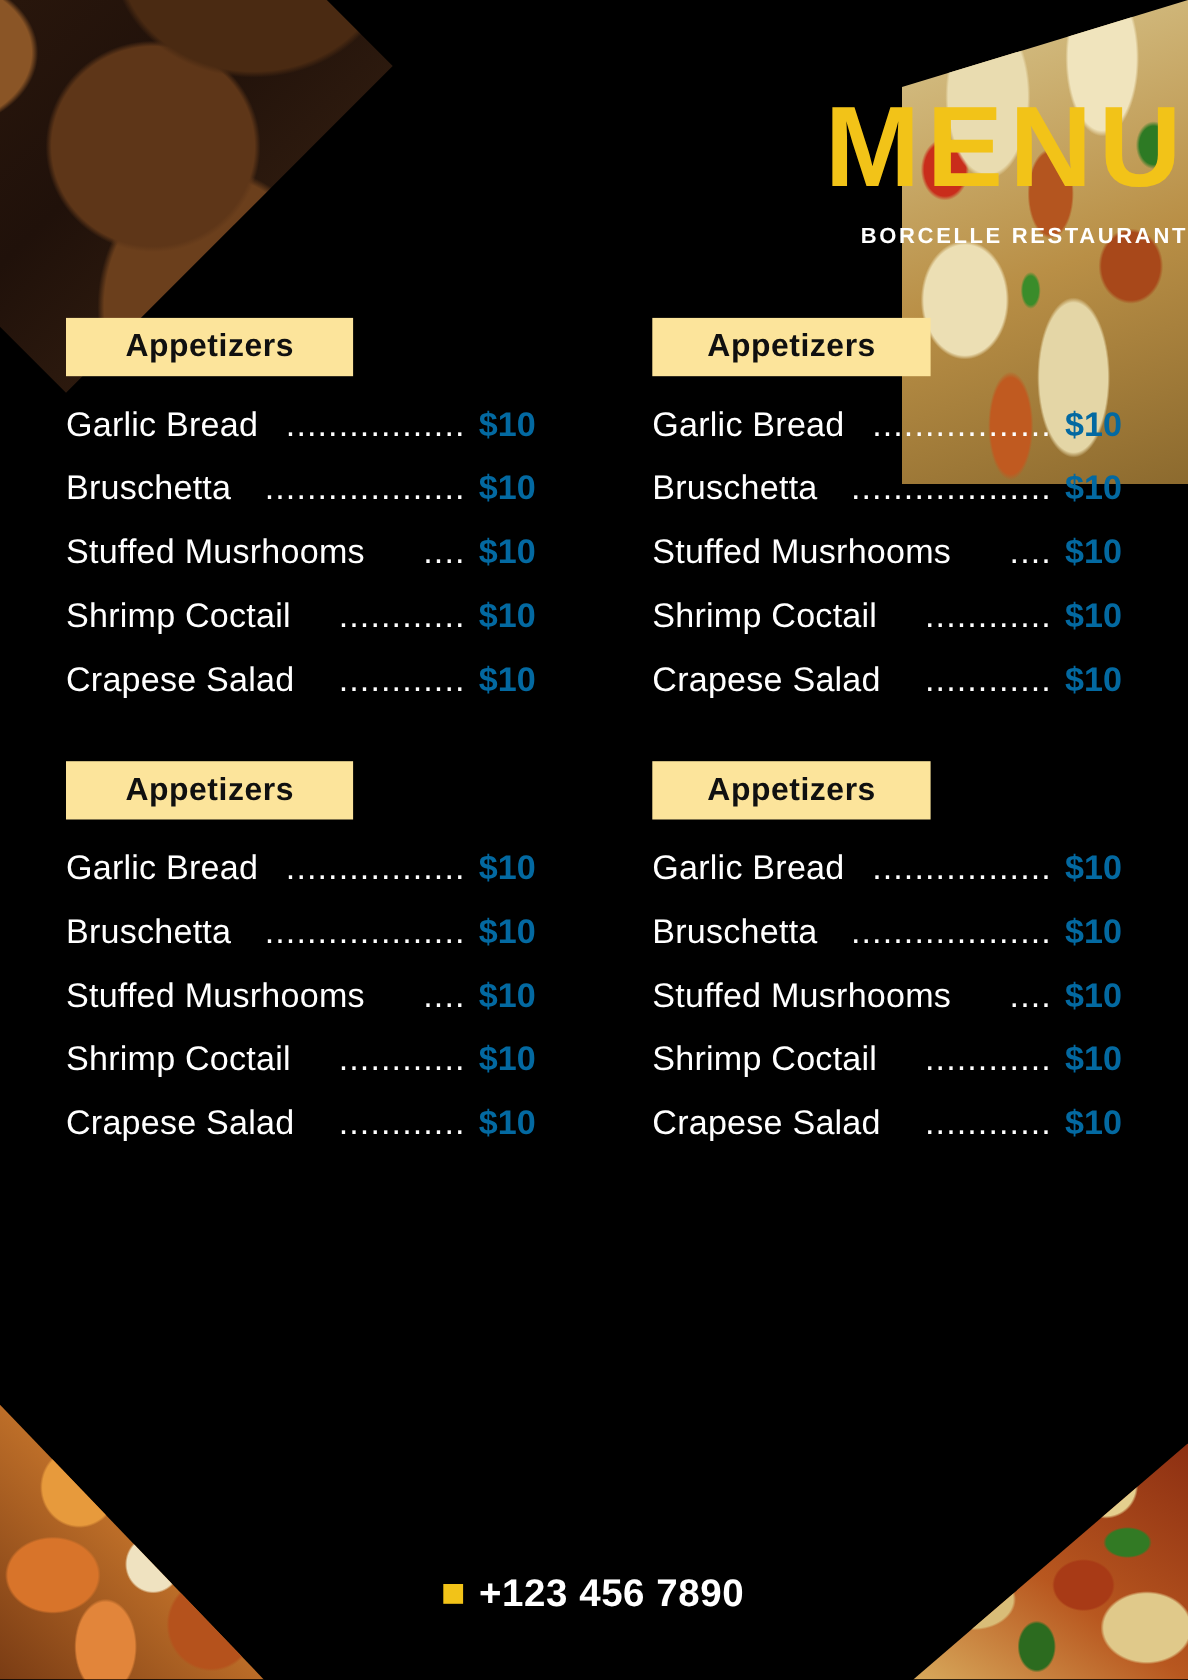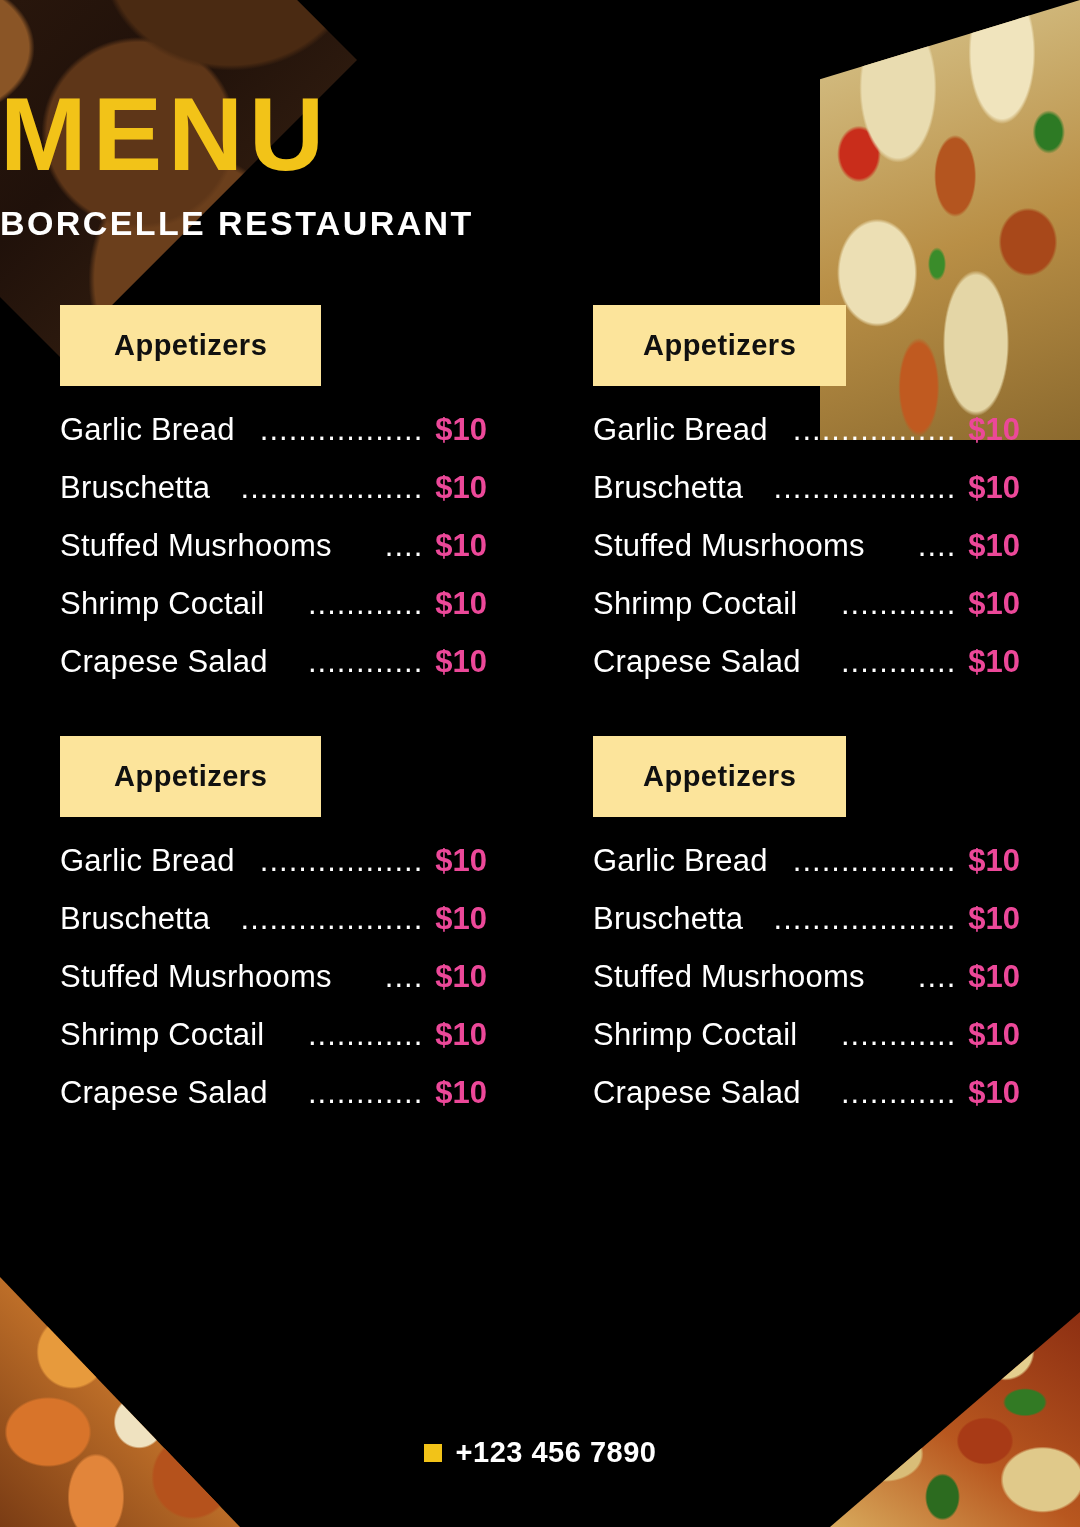--- a/index.html
+++ b/index.html
@@ -110,34 +110,34 @@
       radial-gradient(ellipse at 85% 78%, #e0c98a 0 13%, transparent 14%),
       radial-gradient(ellipse at 45% 86%, #2c6b1f 0 8%, transparent 9%),
       radial-gradient(ellipse at 78% 42%, #327a24 0 7%, transparent 8%),
       linear-gradient(215deg, #8d2f12, #b8571f 55%, #d8aa5c);
   }
 
   
   .header {
     position: relative;
     z-index: 5;
-    text-align: left;
+    text-align: right;
     padding-top: 82px;
   }
   .menu-title {
     font-size: 104px;
     line-height: 1;
     font-weight: bold;
     letter-spacing: 6px;
     color: #F2C318;
     margin: 0;
   }
   .restaurant-name {
-    margin: 18px 12px 0 0;
-    font-size: 34px;
+    margin: 18px 0 0 0;
+    font-size: 20px;
     font-weight: bold;
     letter-spacing: 2.4px;
     color: #ffffff;
   }
 
   
   .menu-grid {
     position: relative;
     z-index: 5;
     margin-top: 62px;
@@ -149,21 +149,21 @@
   }
   .section {
     padding: 0 26px;
   }
   .section-title {
     display: inline-block;
     background: #FCE49B;
     color: #101010;
     font-size: 29px;
     font-weight: bold;
-    padding: 24px 54px;
+    padding: 10px 54px;
     letter-spacing: 0.5px;
   }
   .items {
     margin-top: 26px;
   }
   .item {
     display: flex;
     align-items: baseline;
     margin-bottom: 22px;
     white-space: nowrap;
@@ -178,39 +178,39 @@
     flex: 1;
     overflow: hidden;
     color: #ffffff;
     font-size: 31px;
     letter-spacing: 1px;
     margin: 0 2px;
   }
   .item-price {
     font-size: 31px;
     font-weight: bold;
-    color: #ec4899;
+    color: #0369a1;
     padding-left: 10px;
   }
 
   
   .col-right .section-title { padding-left: 50px; padding-right: 50px; }
 
   
   .footer {
     position: absolute;
     left: 0;
     right: 0;
     bottom: 58px;
     z-index: 6;
     display: flex;
     justify-content: center;
     align-items: center;
     gap: 16px;
-    font-size: 29px;
+    font-size: 35px;
     font-weight: bold;
     letter-spacing: 0.5px;
   }
   .bullet {
     display: inline-block;
     width: 18px;
     height: 18px;
     background: #F2C318;
   }
   .footer-text { color: #ffffff; }

